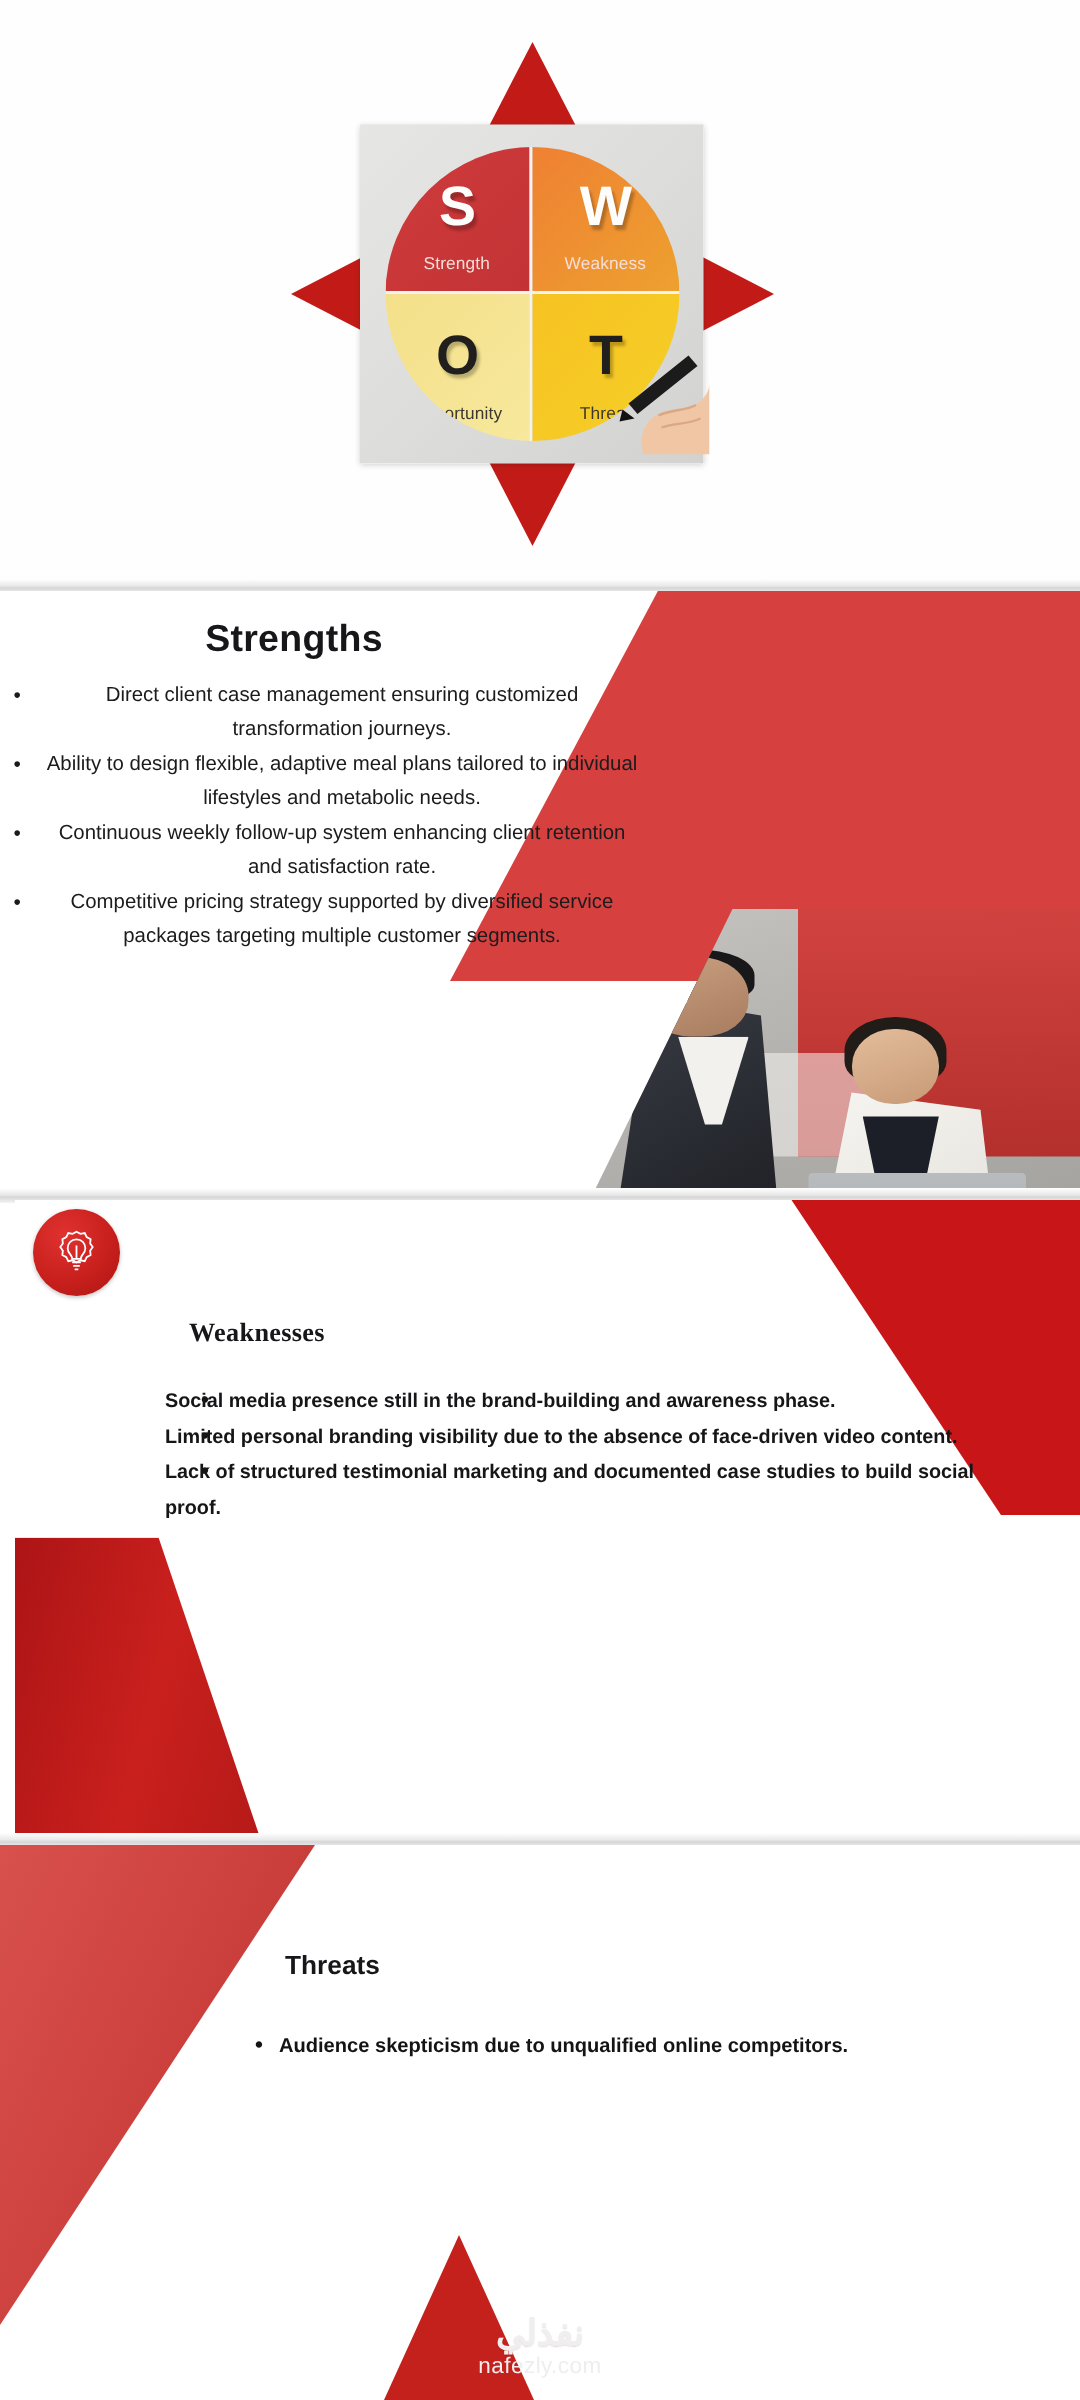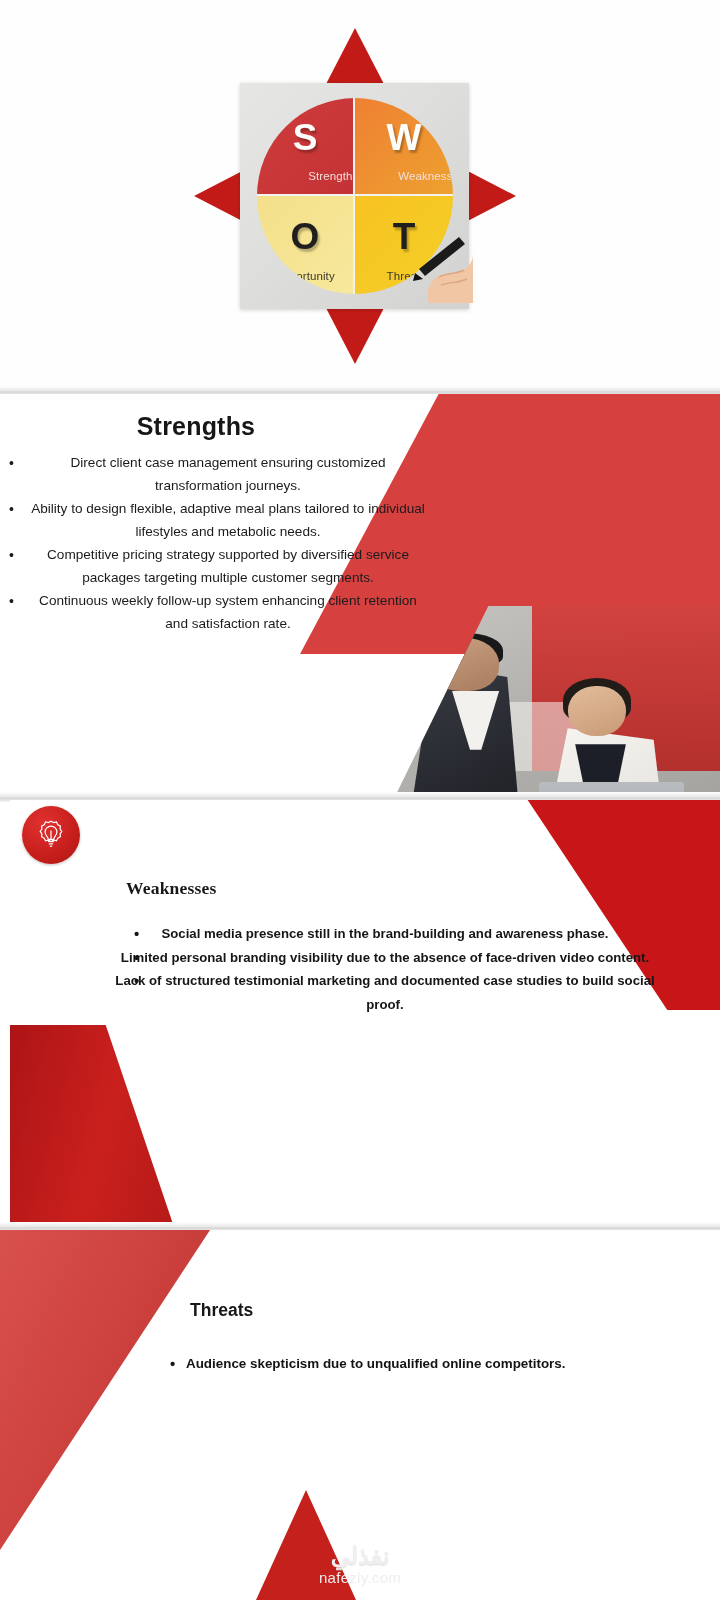--- a/index.html
+++ b/index.html
@@ -39,21 +39,21 @@
   .q .big { position:absolute; left:0; right:0; top:22%; text-align:center;
             font-weight:bold; font-size:37px; line-height:1; letter-spacing:-1px;
             text-shadow:2px 3px 2px rgba(0,0,0,.25); }
   .q .sub { position:absolute; left:0; right:0; bottom:12%; text-align:center;
             font-size:11.5px; letter-spacing:.1px; }
   .q-s { left:0;   top:0;   background:linear-gradient(135deg,#cf3b3c 0%,#c33335 100%); border-right:2px solid #f2f2f0; border-bottom:2px solid #f2f2f0; }
   .q-w { left:50%; top:0;   background:linear-gradient(135deg,#ef8033 0%,#eda12f 100%); border-bottom:2px solid #f2f2f0; }
   .q-o { left:0;   top:50%; background:linear-gradient(135deg,#f4e08a 0%,#f7e89c 100%); border-right:2px solid #f2f2f0; }
   .q-t { left:50%; top:50%; background:linear-gradient(135deg,#f7c322 0%,#f5cf28 100%); }
   .q-s .big,.q-w .big { color:#fdfdfb; }
-  .q-s .sub,.q-w .sub { color:#f6ded8;text-align:right; }
+  .q-s .sub,.q-w .sub { color:#f6ded8; }
   .q-o .big,.q-t .big { color:#211f1d; }
   .q-o .sub,.q-t .sub { color:#3c382f; }
 
   .hand { position:absolute; right:-4px; bottom:6px; width:84px; height:92px; pointer-events:none; }
 
   
   #slide-strengths { top:394px; height:478px; }
   .s-red { position:absolute; right:0; top:0; width:420px; height:260px;
            background:#d6403f;
            clip-path:polygon(33% 0%, 100% 0%, 100% 100%, 0% 100%); }
@@ -105,21 +105,21 @@
               clip-path:polygon(0% 0%, 58% 0%, 100% 100%, 0% 100%); }
 
   .bulb-badge { position:absolute; left:12px; top:6px; width:58px; height:58px; border-radius:50%;
                 background:radial-gradient(circle at 36% 30%,#e03230 0%,#c8201d 55%,#ad1513 100%);
                 display:flex; align-items:center; justify-content:center;
                 box-shadow:0 1px 3px rgba(0,0,0,.25); }
 
   .w-title { position:absolute; left:116px; top:78px; font-size:17.5px; font-weight:bold;
              color:#17171a; font-family:"Liberation Serif", serif; letter-spacing:.2px; }
   .w-list { position:absolute; left:60px; top:122px; width:600px; list-style:none; }
-  .w-list li { position:relative; text-align:center; font-size:13.2px; line-height:23.5px;
+  .w-list li { position:relative; font-size:13.2px; line-height:23.5px;
                font-weight:bold; color:#161618; padding:0 10px 0 40px; }
   .w-list li::before { content:"\2022"; position:absolute; left:64px; top:0; font-size:15px; }
 
   
   #slide-threats { top:1230px; height:370px; }
   .t-red-tl { position:absolute; left:0; top:0; width:210px; height:320px;
               background:linear-gradient(115deg,#d8514c 0%,#cf4340 40%,#b9322f 100%);
               clip-path:polygon(0% 0%, 100% 0%, 0% 100%); }
   .t-red-bottom { position:absolute; left:256px; bottom:0; width:0; height:0;
                   border-left:50px solid transparent; border-right:50px solid transparent;
@@ -203,22 +203,22 @@
       <div class="ph-tablet"></div>
       <div class="ph-laptop"></div>
       <div class="ph-laptop-b"></div>
     </div>
 
     <h2 class="s-title">Strengths</h2>
 
     <ul class="s-list">
       <li>Direct client case management ensuring customized transformation journeys.</li>
       <li>Ability to design flexible, adaptive meal plans tailored to individual lifestyles and metabolic needs.</li>
+      <li>Continuous weekly follow-up system enhancing client retention and satisfaction rate.</li>
       <li>Competitive pricing strategy supported by diversified service packages targeting multiple customer segments.</li>
-      <li>Continuous weekly follow-up system enhancing client retention and satisfaction rate.</li>
     </ul>
   </section>
 
   <div class="sep" style="top:792px;"></div>
 
   <section class="slide" id="slide-weaknesses">
     <div class="w-red-tr"></div>
     <div class="w-red-bl"></div>
 
     <div class="bulb-badge">

